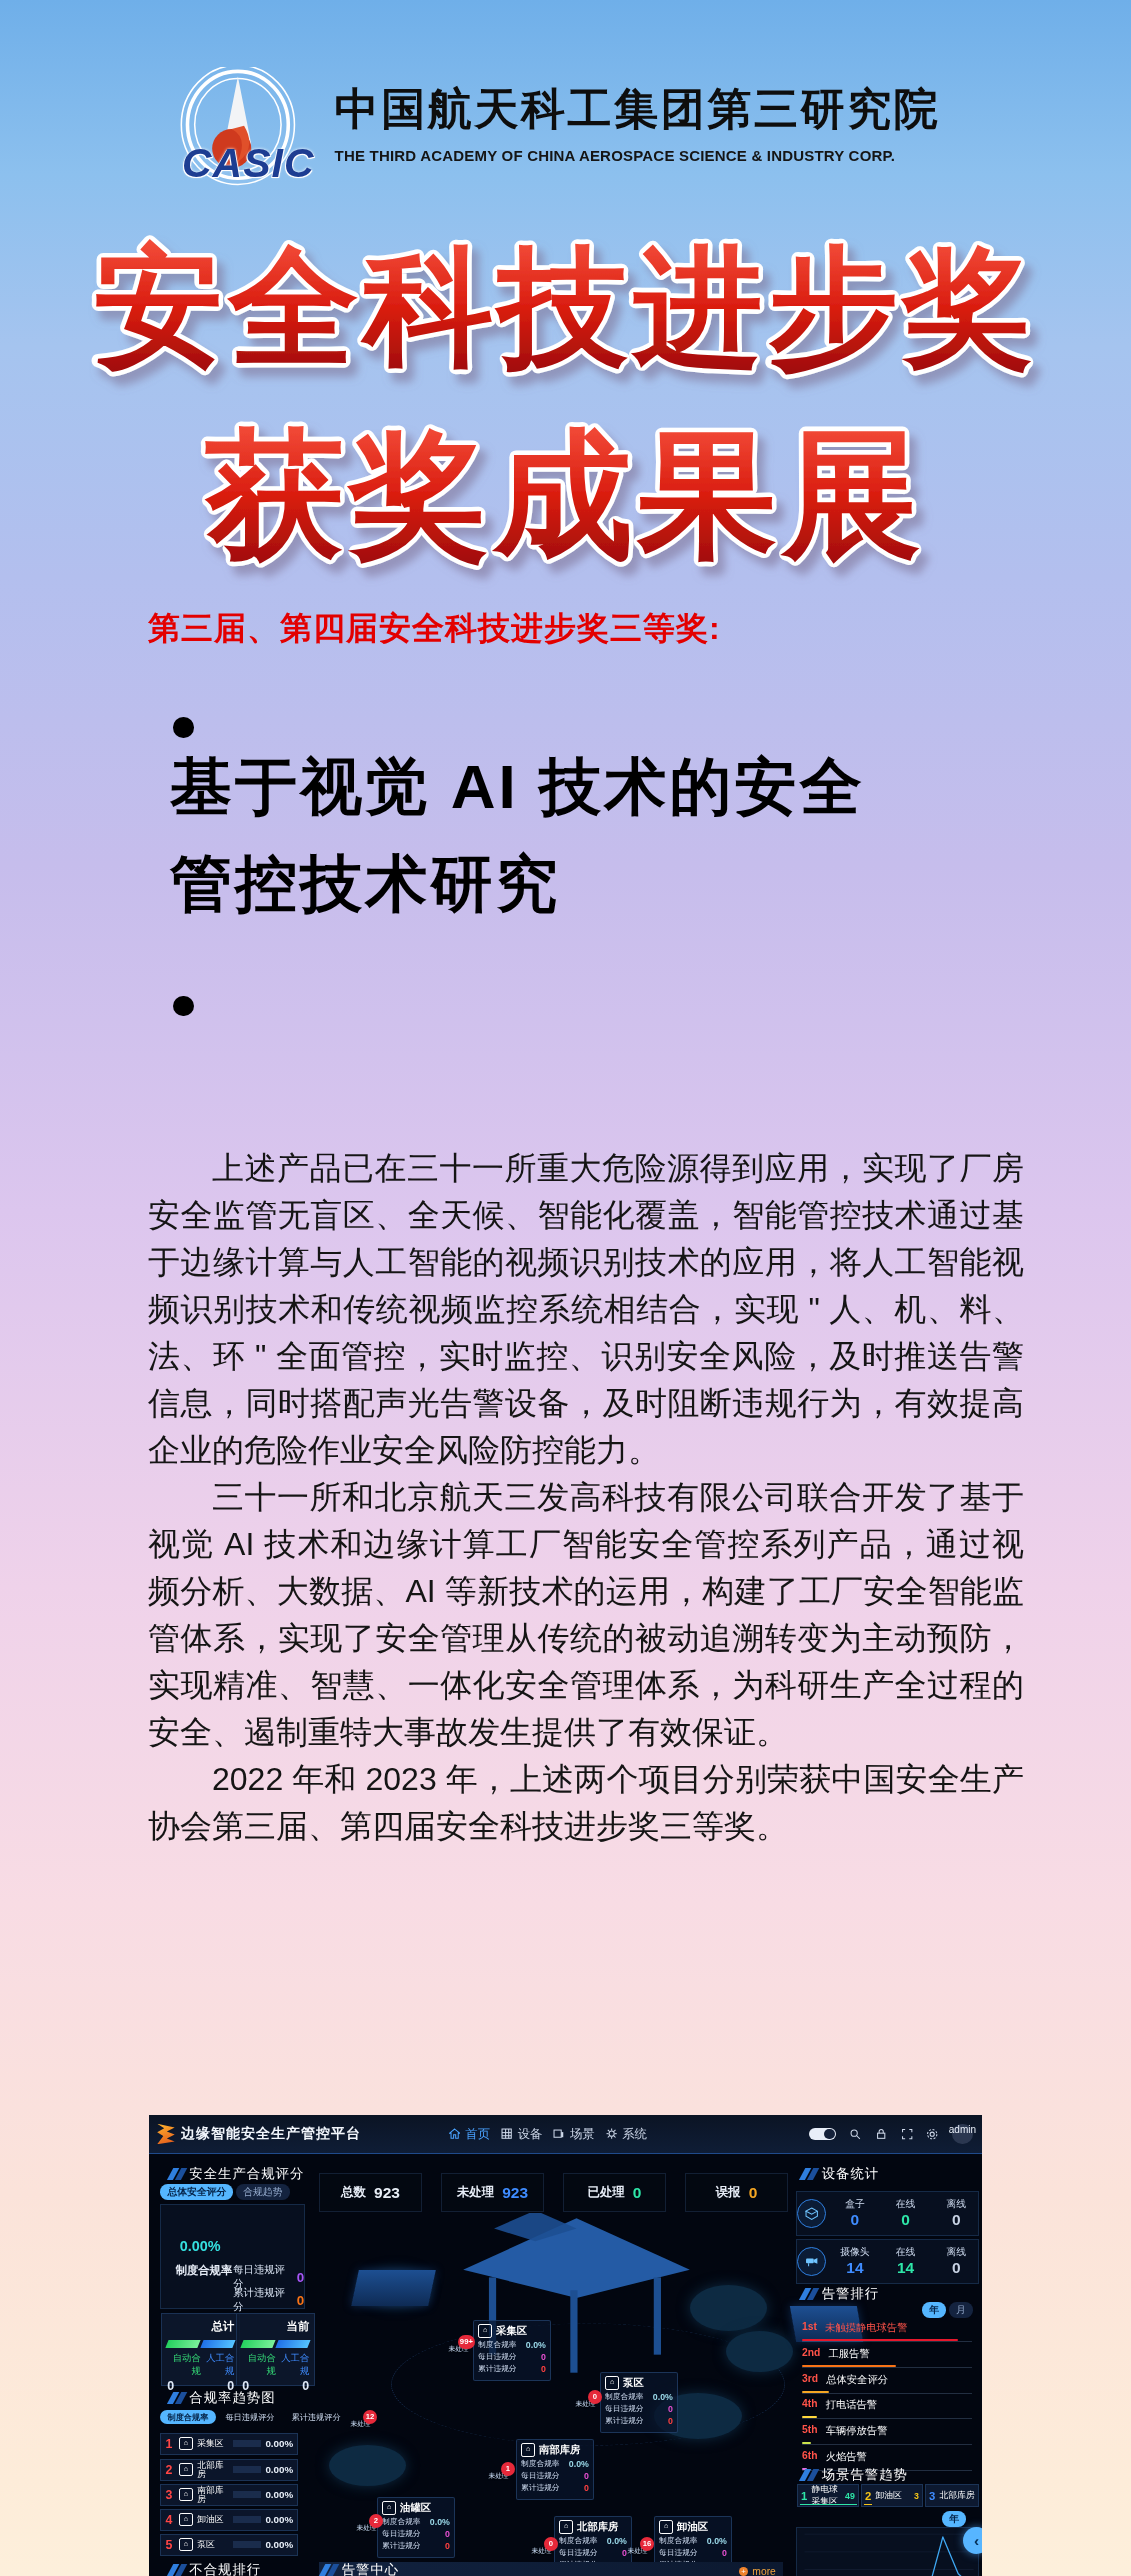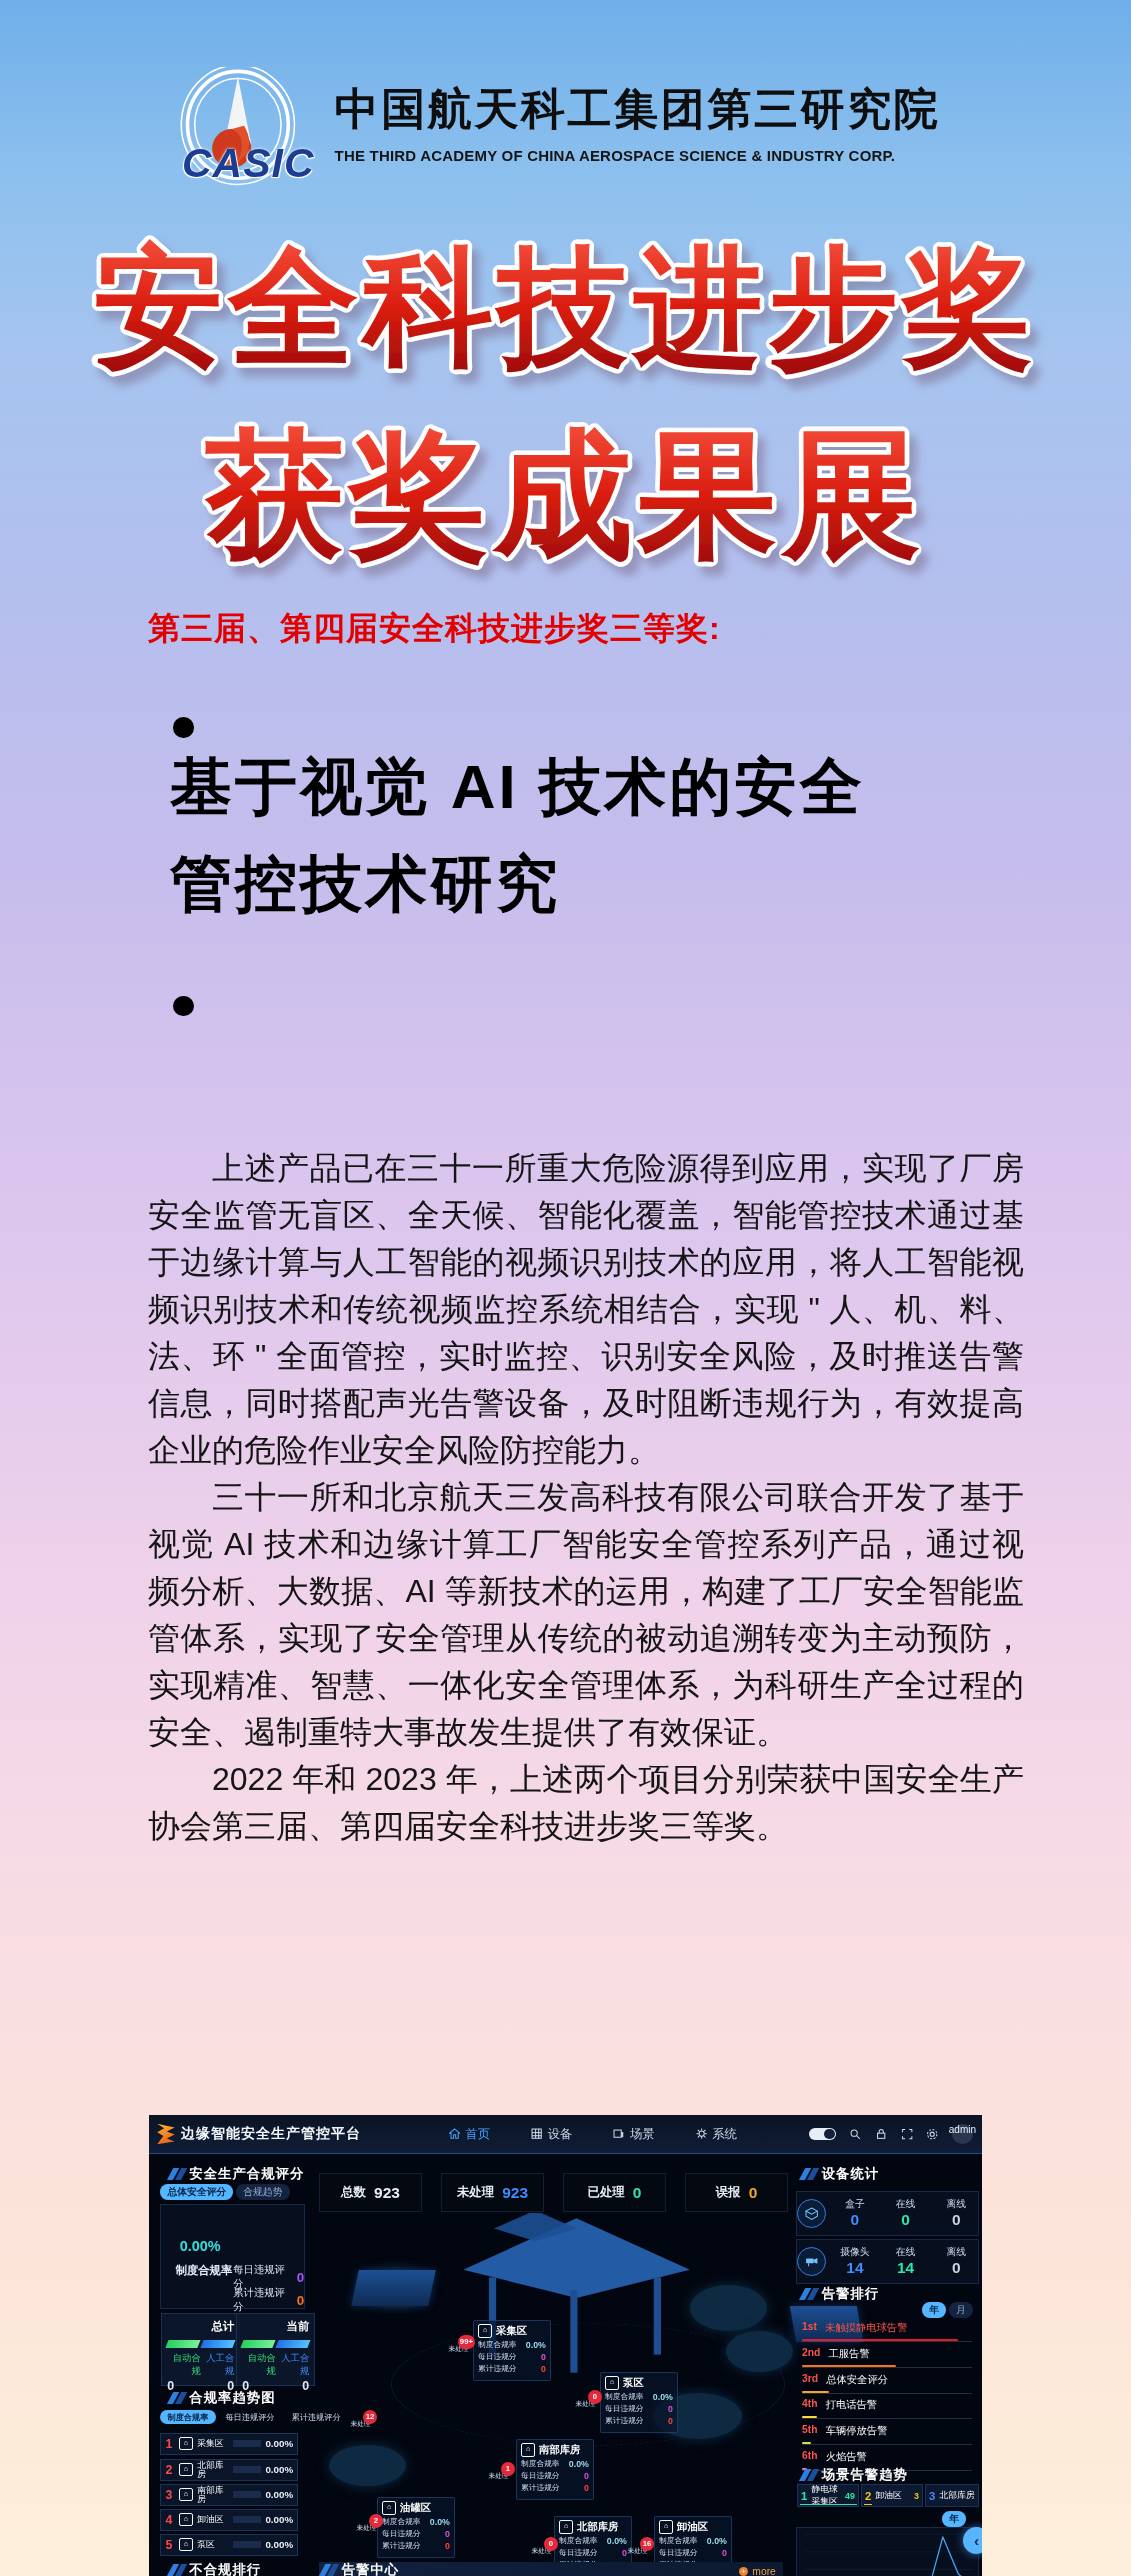--- a/index.html
+++ b/index.html
@@ -26,34 +26,34 @@
   .bullet{display:flex;margin-bottom:27px;flex-direction:column;}
   .dot{flex:0 0 auto;width:20.6px;height:20.6px;border-radius:50%;background:#000;margin:37px 21.6px 0 3.1px;}
   .bl{font-size:62px;line-height:97px;font-weight:900;color:#000;letter-spacing:3.1px;}
   .paras{position:absolute;left:148px;top:1145px;width:876px;font-size:32px;line-height:47px;color:#151515;text-align:justify;font-weight:500;}
   .paras p{margin:0;text-indent:2em;}
   
   .dash{position:absolute;left:149px;top:2115px;width:833px;height:541px;background:#020610;overflow:hidden;color:#dfe8f6;font-size:9.3px;}
   .dnav{position:absolute;left:0;top:0;width:100%;height:38px;background:linear-gradient(#0b1424,#0f1d36);border-bottom:1px solid #1f4a8c;display:flex;align-items:center;}
   .dlogo{width:17.5px;height:20.6px;margin:0 6.2px 0 8.2px;background:linear-gradient(160deg,#ffb52e,#e2571b);clip-path:polygon(0 0,100% 18%,55% 38%,100% 52%,55% 72%,100% 86%,0 100%,35% 60%,0 42%,40% 22%);}
   .dtitle{font-size:14px;color:#f2f6fc;font-weight:700;letter-spacing:1px;}
-  .dmenu{display:flex;gap:41px;margin-left:88px;align-items:center;font-family:Liberation Serif, serif;}
+  .dmenu{display:flex;gap:11px;margin-left:88px;align-items:center;font-family:Liberation Serif, serif;}
   .mi{display:flex;align-items:center;gap:5.2px;font-size:12.4px;color:#cfd9ea;}
   .mi.on{color:#4aa3ff;}
   .mi svg{display:block;}
   .dright{margin-left:auto;display:flex;align-items:center;gap:13.4px;margin-right:9.3px;}
   .tog{width:27px;height:12.4px;border-radius:6.2px;background:#e8eef8;position:relative;}
   .tog::after{content:"";position:absolute;right:1px;top:1px;width:10.3px;height:10.3px;border-radius:50%;background:#14213a;}
   .avt{width:20.6px;height:20.6px;border-radius:50%;background:#2b3750;display:flex;align-items:flex-start;justify-content:center;font-size:10px;color:#e8eef8;}
   
   .sbox{position:absolute;top:58px;height:37px;width:101px;background:rgba(4,9,18,.85);border:0.5px solid #121f34;display:flex;align-items:center;justify-content:center;gap:8.2px;}
   .sbox .lb{font-size:12.4px;color:#e7edf7;font-weight:700;}
   .sbox .vl{font-size:15.5px;font-weight:900;}
   
-  .ph{display:flex;align-items:center;gap:5.2px;font-size:13.4px;font-weight:700;color:#fff;letter-spacing:1px;}
+  .ph{display:flex;align-items:center;gap:5.2px;font-size:13.4px;font-weight:400;color:#fff;letter-spacing:1px;}
   .sl{width:6.2px;height:12.4px;background:#2f7fe0;transform:skewX(-28deg);}
   .sl.s2{margin-left:-3.1px;background:#1b4f9c;}
   .pill{display:inline-block;border-radius:7.7px;padding:1.5px 7.2px;font-size:9.8px;}
   .pon{background:#55b6ff;color:#05244a;font-weight:700;}
   .poff{background:#14233f;color:#93a9cb;}
   .lpane{position:absolute;background:rgba(9,18,36,.78);border:0.5px solid #152a47;}
   
   .arc{position:relative;width:63px;height:33px;border-radius:63px 63px 0 0;overflow:hidden;}
   .arc::before{content:"";position:absolute;inset:0;background:
      repeating-conic-gradient(from 265deg at 50% 100%,#c04050 0deg 2deg,#7e2838 2deg 20deg);

